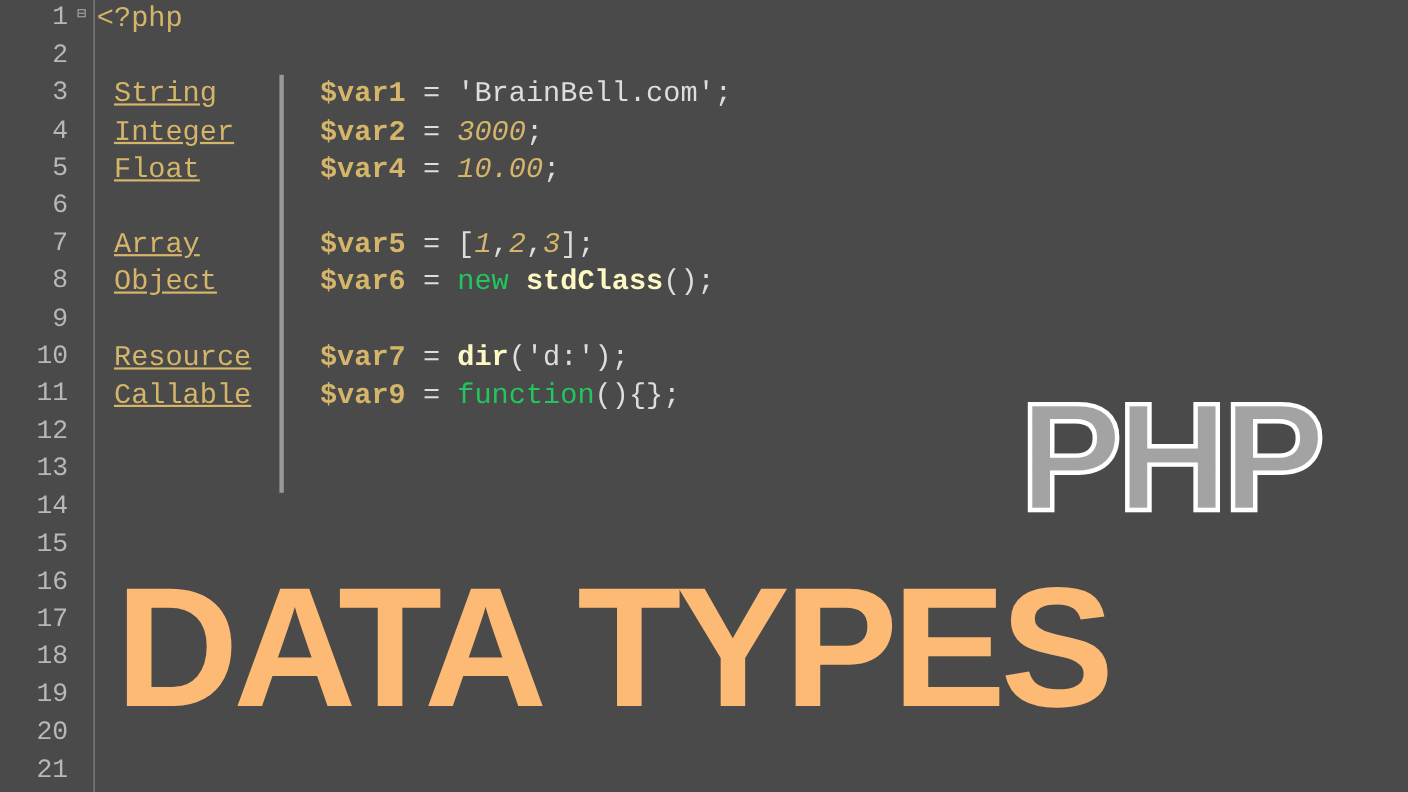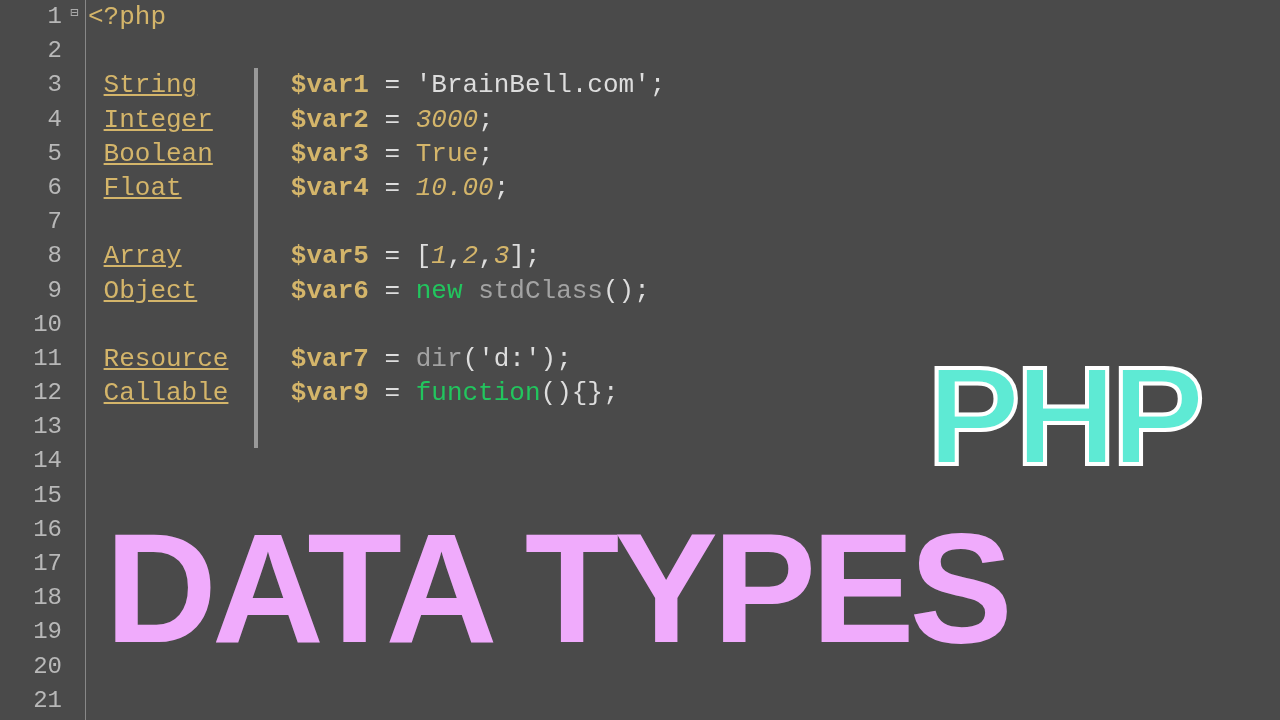--- a/index.html
+++ b/index.html
@@ -56,48 +56,48 @@
   color: #ddd;
 }
 .tag { color: #d4b56a; }
 .type-label { color: #d4b56a; text-decoration: underline; }
 .var { color: #d4b56a; font-weight: bold; }
 .op { color: #ddd; }
 .str { color: #ddd; }
 .num { color: #d4b56a; font-style: italic; }
 .bool { color: #d4b56a; }
 .kw { color: #22c55e; }
-.fn { color: #a3a3a3; }
+.fn { color: #fef9c3; font-weight: bold; }
 .punct { color: #ddd; }
 .divider {
   position: absolute;
   left: 168px;
   top: 68px;
   width: 4px;
   height: 380px;
   background: #999;
 }
 .overlay-php {
   position: absolute;
   top: 335px;
   right: 80px;
   font-size: 140px;
   font-weight: 900;
-  color: #5eead4;
+  color: #a3a3a3;
   -webkit-text-stroke: 4px white;
   letter-spacing: -5px;
   font-family: Arial, sans-serif;
 }
 .overlay-types {
   position: absolute;
   top: 500px;
   left: 105px;
   font-size: 155px;
   font-weight: 900;
-  color: #f0abfc;
+  color: #fdba74;
   letter-spacing: -5px;
   font-family: Arial, sans-serif;
   white-space: nowrap;
 }
 </style>
 </head>
 <body>
 
 <div class="editor">
   <div class="gutter">
@@ -125,21 +125,20 @@
   </div>
   <div class="fold-col">
     <span class="fold-marker">⊟</span>
   </div>
   <div class="code-area">
     <div class="divider"></div>
     <div class="line"><span class="tag">&lt;?php</span></div>
     <div class="line"></div>
     <div class="line"> <span class="type-label">String</span>      <span class="var">$var1</span> <span class="op">=</span> <span class="str">'BrainBell.com'</span><span class="punct">;</span></div>
     <div class="line"> <span class="type-label">Integer</span>     <span class="var">$var2</span> <span class="op">=</span> <span class="num">3000</span><span class="punct">;</span></div>
-    <div class="line"> <span class="type-label">Boolean</span>     <span class="var">$var3</span> <span class="op">=</span> <span class="bool">True</span><span class="punct">;</span></div>
     <div class="line"> <span class="type-label">Float</span>       <span class="var">$var4</span> <span class="op">=</span> <span class="num">10.00</span><span class="punct">;</span></div>
     <div class="line"></div>
     <div class="line"> <span class="type-label">Array</span>       <span class="var">$var5</span> <span class="op">=</span> <span class="punct">[</span><span class="num">1</span><span class="punct">,</span><span class="num">2</span><span class="punct">,</span><span class="num">3</span><span class="punct">]</span><span class="punct">;</span></div>
     <div class="line"> <span class="type-label">Object</span>      <span class="var">$var6</span> <span class="op">=</span> <span class="kw">new</span> <span class="fn">stdClass</span><span class="punct">()</span><span class="punct">;</span></div>
     <div class="line"></div>
     <div class="line"> <span class="type-label">Resource</span>    <span class="var">$var7</span> <span class="op">=</span> <span class="fn">dir</span><span class="punct">(</span><span class="str">'d:'</span><span class="punct">)</span><span class="punct">;</span></div>
     <div class="line"> <span class="type-label">Callable</span>    <span class="var">$var9</span> <span class="op">=</span> <span class="kw">function</span><span class="punct">(){}</span><span class="punct">;</span></div>
     <div class="line"></div>
     <div class="line"></div>
     <div class="line"></div>

